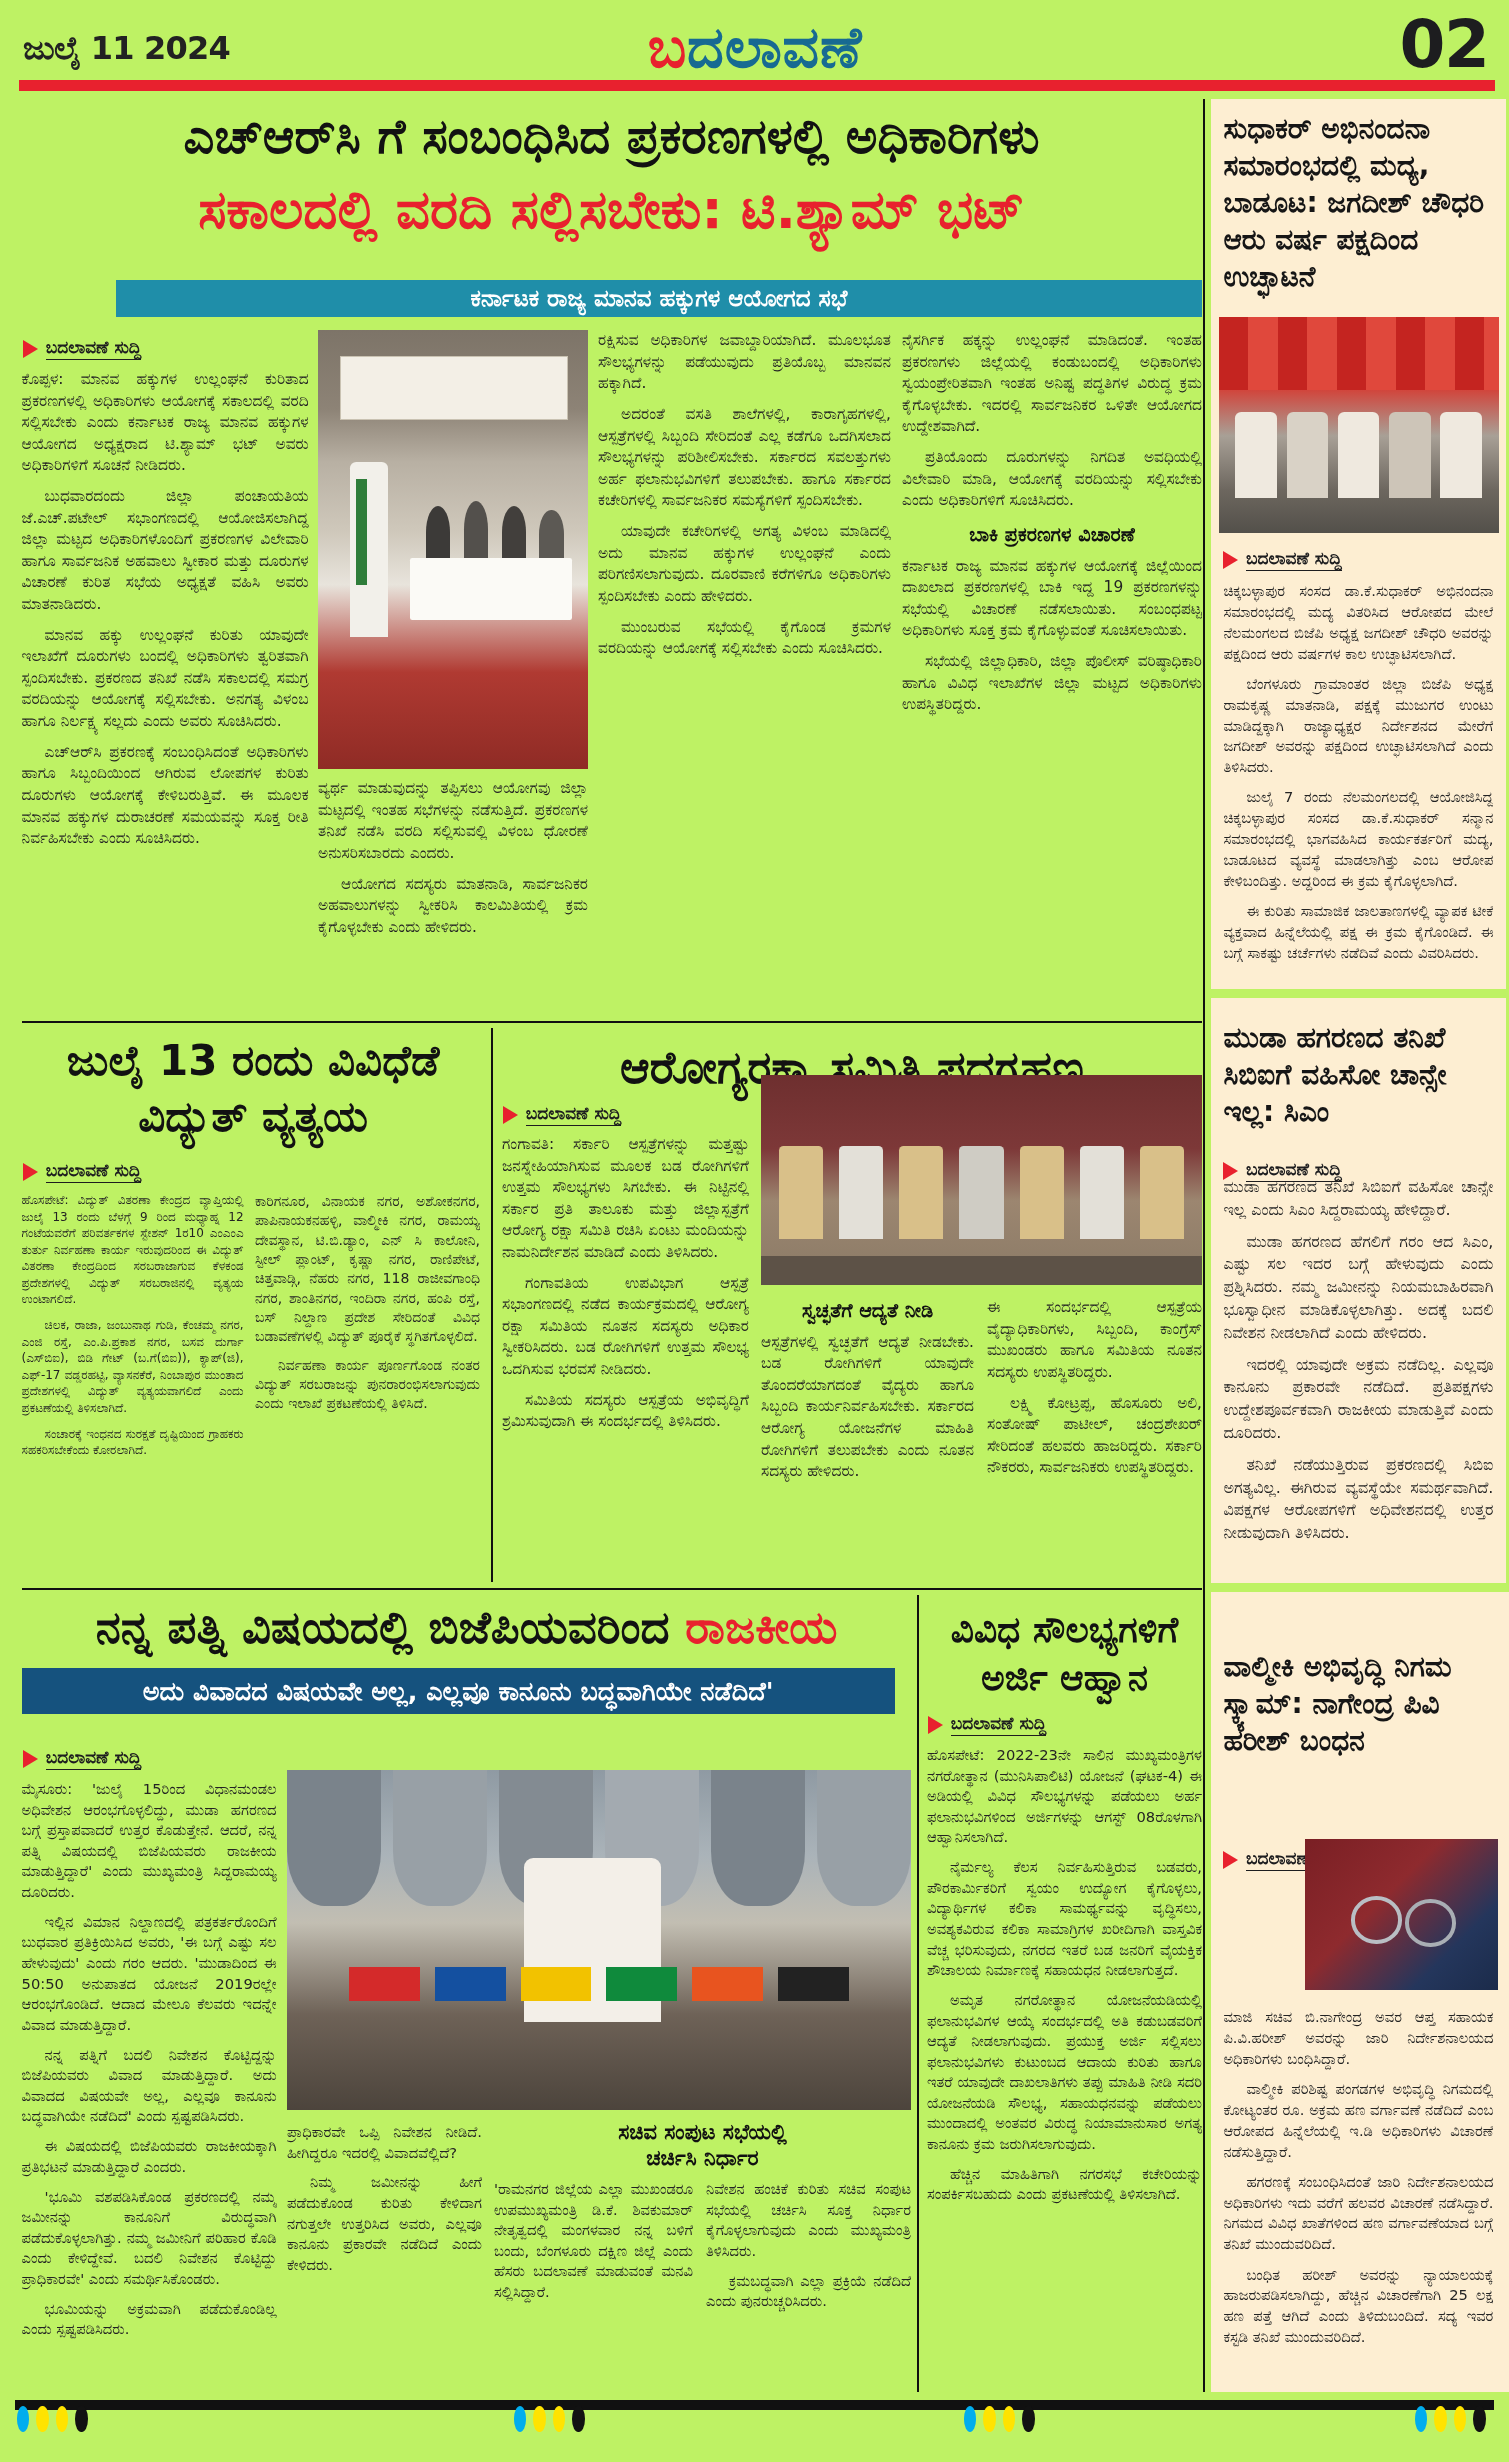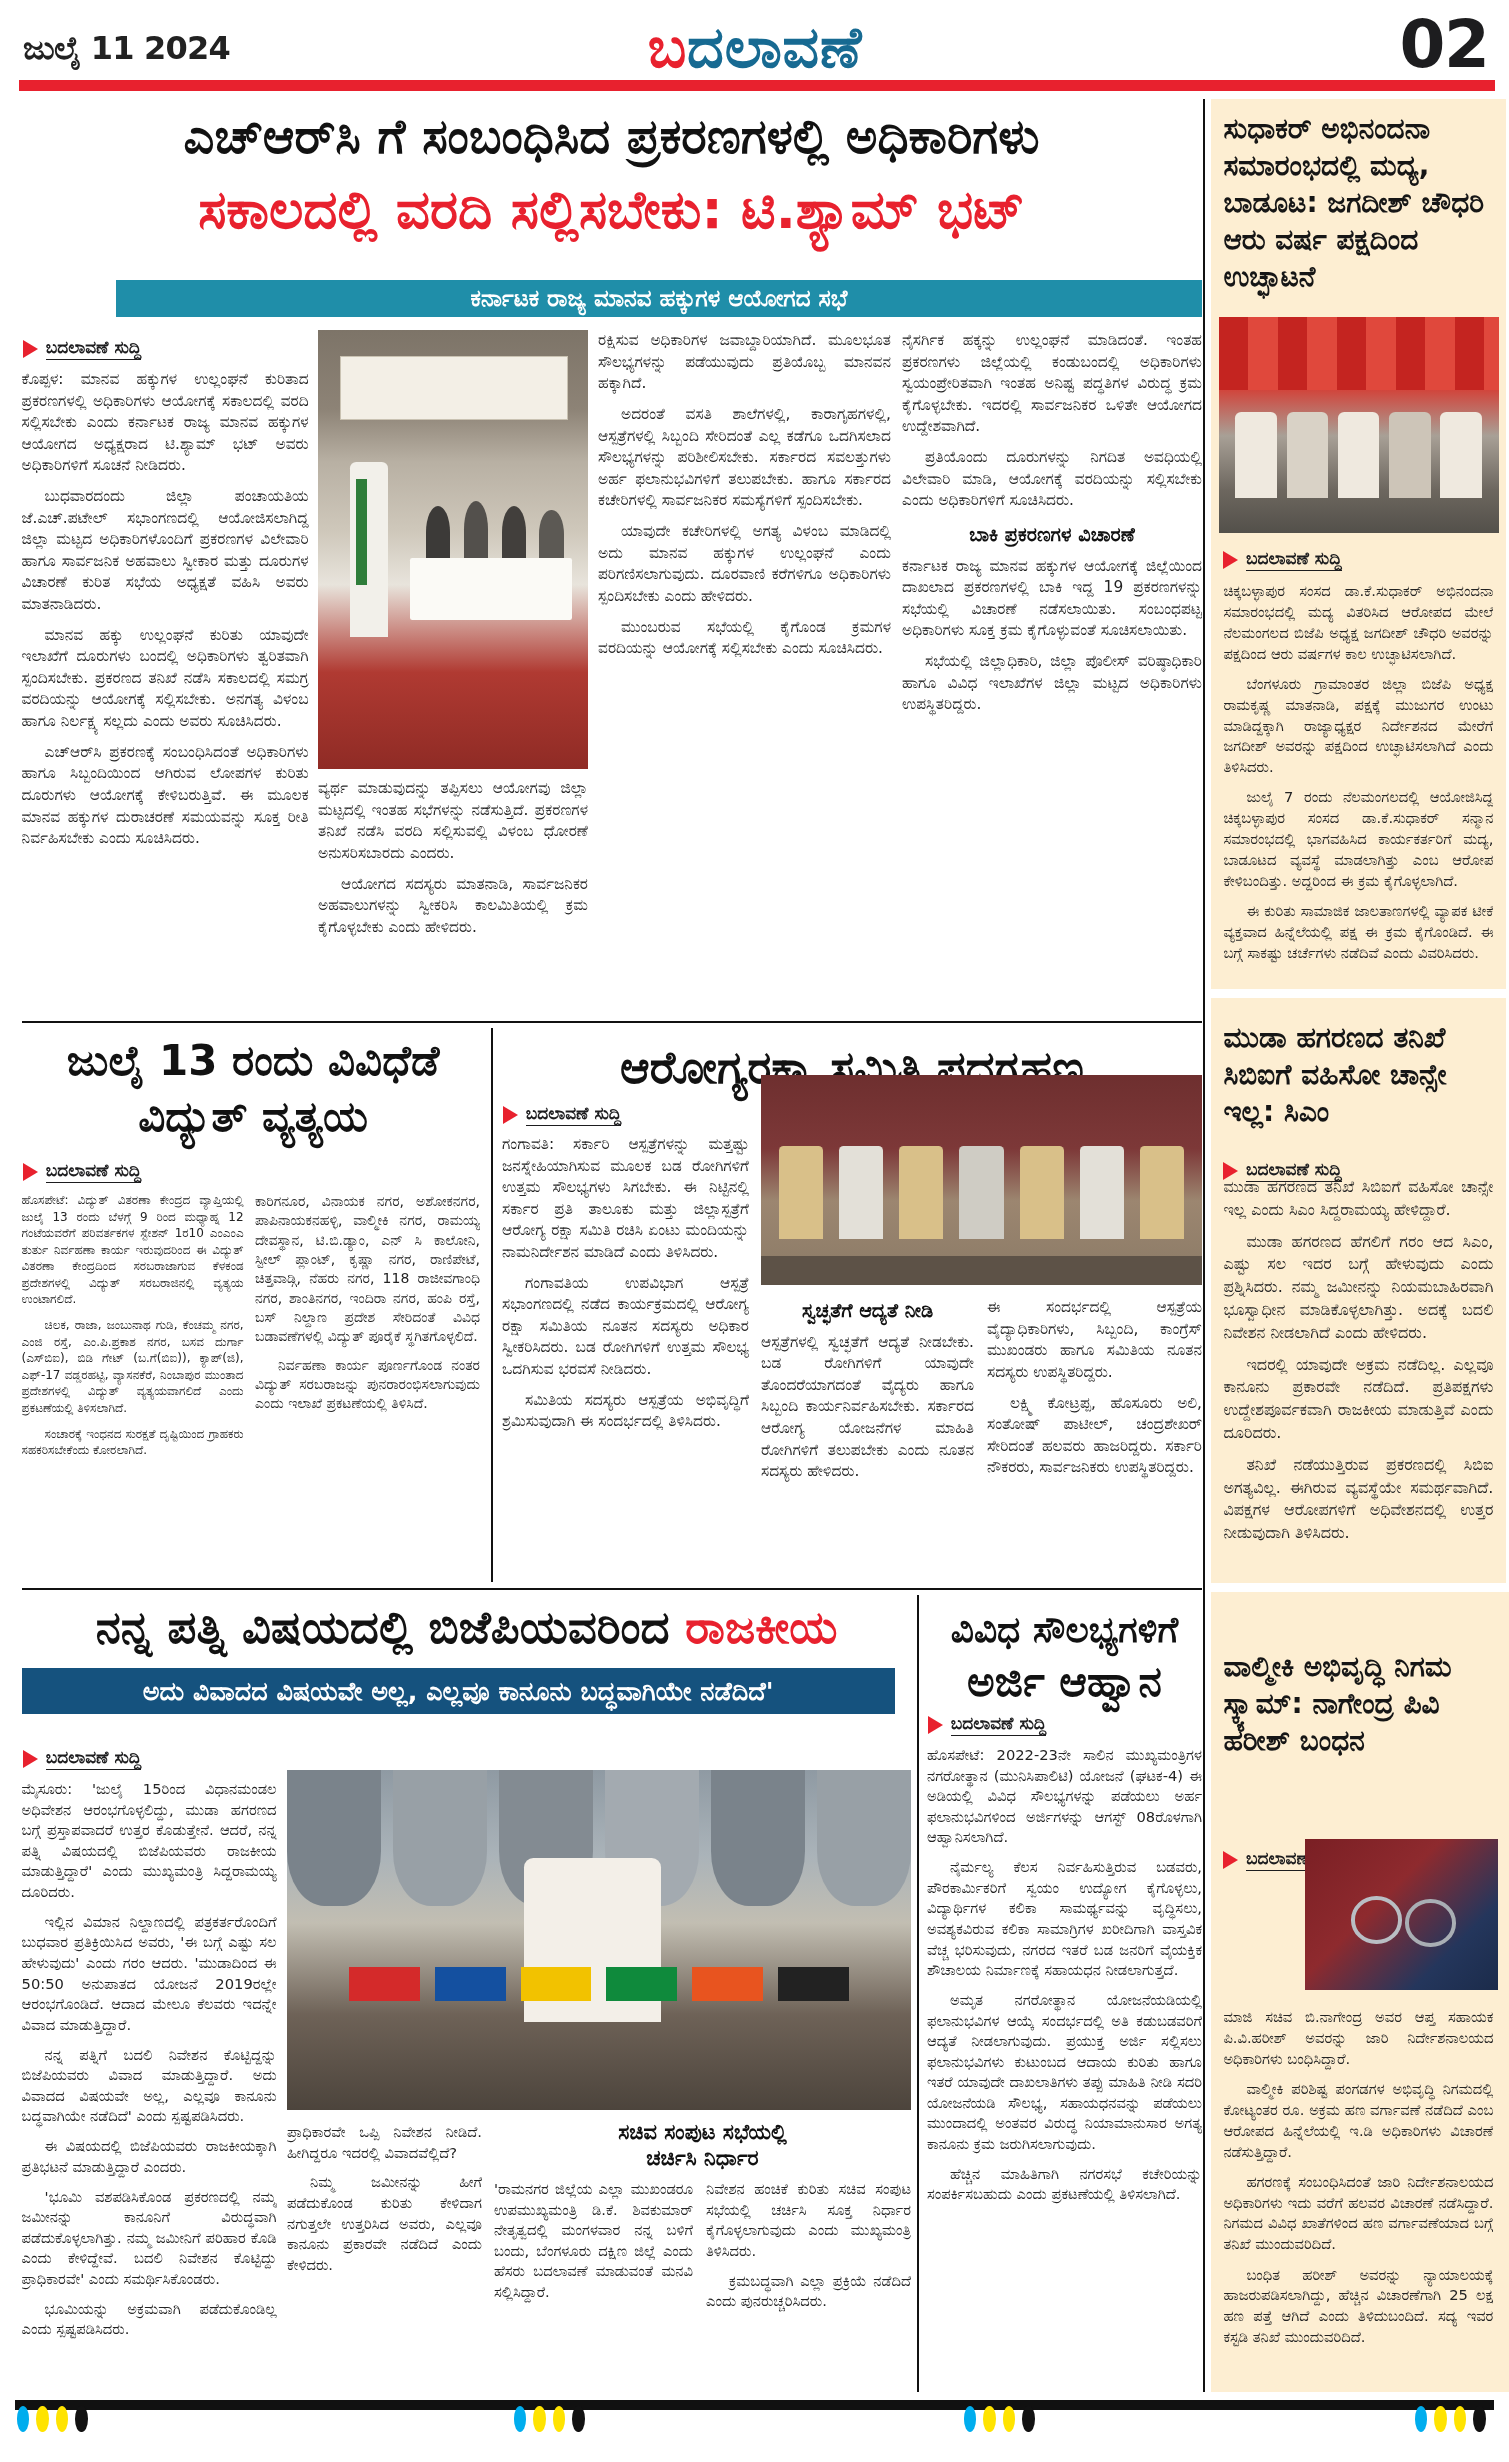--- a/index.html
+++ b/index.html
@@ -1,17 +1,17 @@
 <!DOCTYPE html>
 <html lang="kn" style="font-size:12.4px"><head>
 <meta charset="utf-8">
 <style>
   html,body{margin:0;padding:0;background:#e9e9e9;}
   .page{
-    position:relative;width:1510px;height:2462px;background:#ffffff;
+    position:relative;width:1510px;height:2462px;background:#bef264;
     font-family:"DejaVu Sans","Liberation Sans",sans-serif;color:#1d1d1f;
     margin:0 auto;overflow:hidden;
   }
   .abs{position:absolute;}
   .hrule{position:absolute;background:#111;}
   .vrule{position:absolute;background:#111;}
   .red-bar{position:absolute;background:#e8212e;}
   .masthead{font-weight:bold;font-size:57px;letter-spacing:0.8px;}
   .masthead .m1{color:#e8212e;}
   .masthead .m2{color:#176a92;}
@@ -192,21 +192,21 @@
   </div>
   <div class="col" style="left:494px;top:2179px;width:199px;height:212px;font-size:14.7px;">
     <p>'ರಾಮನಗರ ಜಿಲ್ಲೆಯ ಎಲ್ಲಾ ಮುಖಂಡರೂ ಉಪಮುಖ್ಯಮಂತ್ರಿ ಡಿ.ಕೆ. ಶಿವಕುಮಾರ್ ನೇತೃತ್ವದಲ್ಲಿ ಮಂಗಳವಾರ ನನ್ನ ಬಳಿಗೆ ಬಂದು, ಬೆಂಗಳೂರು ದಕ್ಷಿಣ ಜಿಲ್ಲೆ ಎಂದು ಹೆಸರು ಬದಲಾವಣೆ ಮಾಡುವಂತೆ ಮನವಿ ಸಲ್ಲಿಸಿದ್ದಾರೆ.</p>
   </div>
   <div class="col" style="left:706px;top:2179px;width:205px;height:212px;font-size:14.7px;">
     <p>ನಿವೇಶನ ಹಂಚಿಕೆ ಕುರಿತು ಸಚಿವ ಸಂಪುಟ ಸಭೆಯಲ್ಲಿ ಚರ್ಚಿಸಿ ಸೂಕ್ತ ನಿರ್ಧಾರ ಕೈಗೊಳ್ಳಲಾಗುವುದು ಎಂದು ಮುಖ್ಯಮಂತ್ರಿ ತಿಳಿಸಿದರು.</p>
     <p class="ind">ಕ್ರಮಬದ್ಧವಾಗಿ ಎಲ್ಲಾ ಪ್ರಕ್ರಿಯೆ ನಡೆದಿದೆ ಎಂದು ಪುನರುಚ್ಚರಿಸಿದರು.</p>
   </div>
 
   <div class="abs headline" style="left:927px;top:1609px;width:275px;font-size:36px;">ವಿವಿಧ ಸೌಲಭ್ಯಗಳಿಗೆ</div>
-  <div class="abs headline" style="left:927px;top:1657px;width:275px;font-size:42px;">ಅರ್ಜಿ ಆಹ್ವಾನ</div>
+  <div class="abs headline" style="left:927px;top:1657px;width:275px;font-size:36px;">ಅರ್ಜಿ ಆಹ್ವಾನ</div>
   <div class="abs byline" style="left:928px;top:1713px;">
     <span class="tri"></span>
     <span class="bl-text">ಬದಲಾವಣೆ ಸುದ್ದಿ</span>
   </div>
   <div class="col" style="left:927px;top:1745px;width:275px;height:646px;font-size:14.7px;">
     <p>ಹೊಸಪೇಟೆ: 2022-23ನೇ ಸಾಲಿನ ಮುಖ್ಯಮಂತ್ರಿಗಳ ನಗರೋತ್ಥಾನ (ಮುನಿಸಿಪಾಲಿಟಿ) ಯೋಜನೆ (ಘಟಕ-4) ಈ ಅಡಿಯಲ್ಲಿ ವಿವಿಧ ಸೌಲಭ್ಯಗಳನ್ನು ಪಡೆಯಲು ಅರ್ಹ ಫಲಾನುಭವಿಗಳಿಂದ ಅರ್ಜಿಗಳನ್ನು ಆಗಸ್ಟ್ 08ರೊಳಗಾಗಿ ಆಹ್ವಾನಿಸಲಾಗಿದೆ.</p>
     <p class="ind">ನೈರ್ಮಲ್ಯ ಕೆಲಸ ನಿರ್ವಹಿಸುತ್ತಿರುವ ಬಡವರು, ಪೌರಕಾರ್ಮಿಕರಿಗೆ ಸ್ವಯಂ ಉದ್ಯೋಗ ಕೈಗೊಳ್ಳಲು, ವಿದ್ಯಾರ್ಥಿಗಳ ಕಲಿಕಾ ಸಾಮರ್ಥ್ಯವನ್ನು ವೃದ್ಧಿಸಲು, ಅವಶ್ಯಕವಿರುವ ಕಲಿಕಾ ಸಾಮಾಗ್ರಿಗಳ ಖರೀದಿಗಾಗಿ ವಾಸ್ತವಿಕ ವೆಚ್ಚ ಭರಿಸುವುದು, ನಗರದ ಇತರೆ ಬಡ ಜನರಿಗೆ ವೈಯಕ್ತಿಕ ಶೌಚಾಲಯ ನಿರ್ಮಾಣಕ್ಕೆ ಸಹಾಯಧನ ನೀಡಲಾಗುತ್ತದೆ.</p>
     <p class="ind">ಅಮೃತ ನಗರೋತ್ಥಾನ ಯೋಜನೆಯಡಿಯಲ್ಲಿ ಫಲಾನುಭವಿಗಳ ಆಯ್ಕೆ ಸಂದರ್ಭದಲ್ಲಿ ಅತಿ ಕಡುಬಡವರಿಗೆ ಆದ್ಯತೆ ನೀಡಲಾಗುವುದು. ಪ್ರಯುಕ್ತ ಅರ್ಜಿ ಸಲ್ಲಿಸಲು ಫಲಾನುಭವಿಗಳು ಕುಟುಂಬದ ಆದಾಯ ಕುರಿತು ಹಾಗೂ ಇತರೆ ಯಾವುದೇ ದಾಖಲಾತಿಗಳು ತಪ್ಪು ಮಾಹಿತಿ ನೀಡಿ ಸದರಿ ಯೋಜನೆಯಡಿ ಸೌಲಭ್ಯ, ಸಹಾಯಧನವನ್ನು ಪಡೆಯಲು ಮುಂದಾದಲ್ಲಿ ಅಂತವರ ವಿರುದ್ಧ ನಿಯಾಮಾನುಸಾರ ಅಗತ್ಯ ಕಾನೂನು ಕ್ರಮ ಜರುಗಿಸಲಾಗುವುದು.</p>
     <p class="ind">ಹೆಚ್ಚಿನ ಮಾಹಿತಿಗಾಗಿ ನಗರಸಭೆ ಕಚೇರಿಯನ್ನು ಸಂಪರ್ಕಿಸಬಹುದು ಎಂದು ಪ್ರಕಟಣೆಯಲ್ಲಿ ತಿಳಿಸಲಾಗಿದೆ.</p>
   </div>

